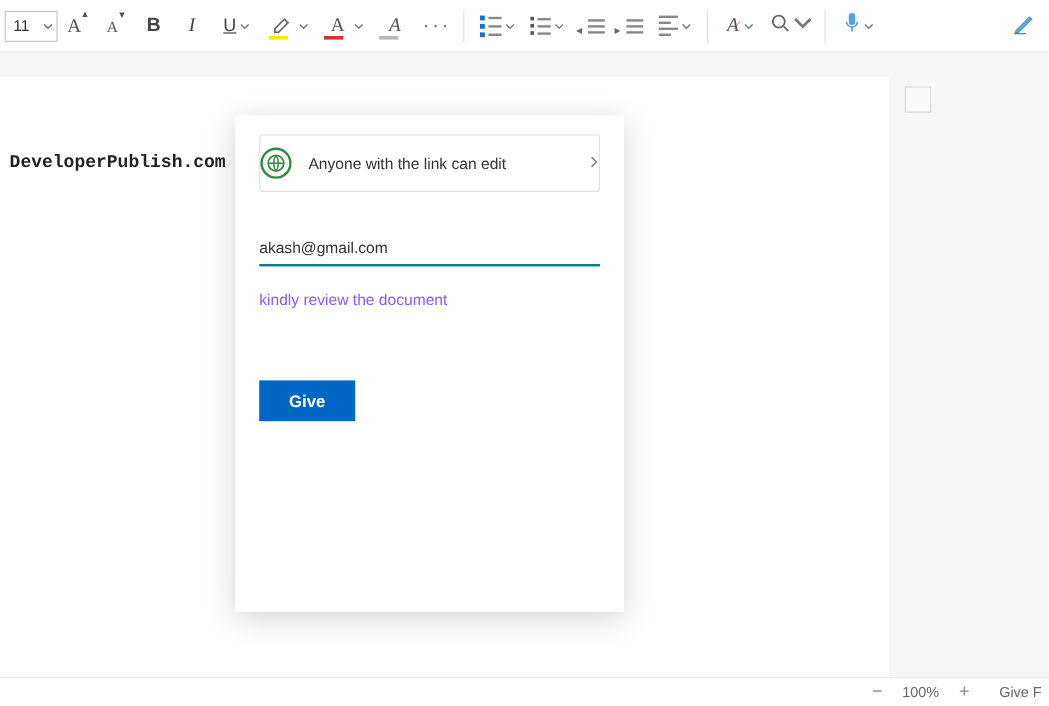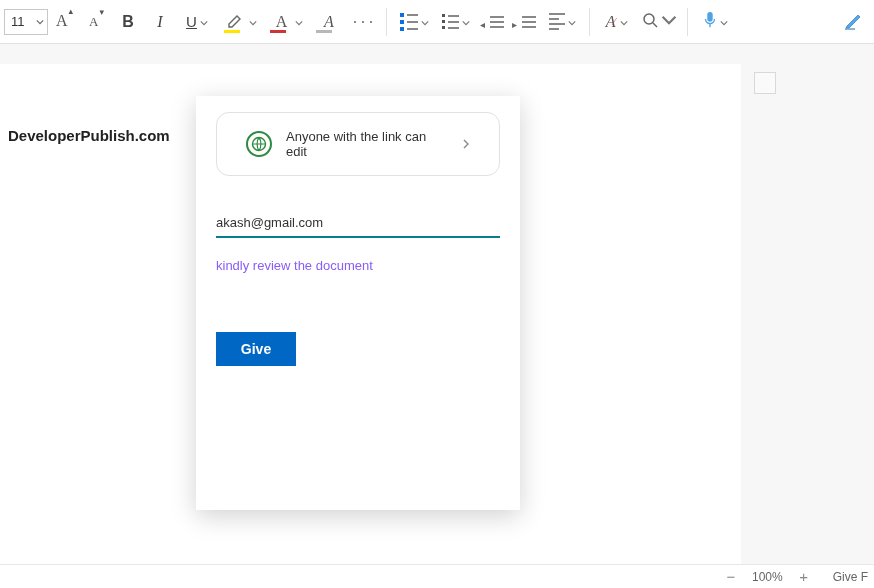--- a/index.html
+++ b/index.html
@@ -60,21 +60,21 @@
     height: 520px;
     background:#f7f7f7;
     padding-top:20px;
   }
   .page {
     width: 741px; height: 500px; background:#fff; margin-left:0;
     position:relative;
   }
   .doc-text {
     position:absolute; top:63px; left:8px;
-    font-weight:700; font-size:15px; color:#222;
+    font-weight:700; font-size:15px; color:#222;font-family:Liberation Mono, monospace;
   }
   .side-handle {
     position:absolute; top:28px; left:754px; width:22px; height:22px;
     border:1px solid #d9d9d9; background:#fafafa;
   }
 
   
   .dialog {
     position:absolute; top:52px; left:196px; width:324px; height:414px;
     background:#fff; box-shadow: 0 6px 24px rgba(0,0,0,.18); z-index:10;
@@ -83,22 +83,22 @@
   .dlg-head {
     height:48px; border-bottom:1px solid #ededed; background:#faf9f8;
     display:flex; align-items:center; justify-content:center; position:relative;
   }
   .dlg-head .ttl { font-size:17px; color:#333; }
   .dlg-head .sub { font-size:11px; color:#666; position:absolute; top:32px; }
   .dlg-head .more { position:absolute; right:42px; top:14px; font-size:16px; color:#666; cursor:pointer;}
   .dlg-head .close { position:absolute; right:12px; top:12px; width:20px; height:20px; cursor:pointer; color:#555;}
   .dlg-body { padding: 16px 20px 0 20px; flex:1; }
   .perm-box {
-    border:1px solid #e1e1e1; border-radius:13px; height:64px;
-    display:flex; align-items:center; padding:0 29px; gap:14px; cursor:pointer;
+    border:1px solid #e1e1e1; border-radius:3px; height:48px;
+    display:flex; align-items:center; padding:0 0; gap:14px; cursor:pointer;
   }
   .perm-box .globe {
     width:26px;height:26px;border:2px solid #2e8b3e;border-radius:50%;
     display:flex;align-items:center;justify-content:center;color:#2e8b3e;
   }
   .perm-box .txt { flex:1; font-size:13px; color:#333; }
   .perm-box .chev { color:#888; }
   .email-field {
     margin-top:32px; height:30px; border:none; border-bottom:2px solid #0a7d8c;
     width:100%; font-size:13px; color:#333; outline:none; padding:2px 0;

